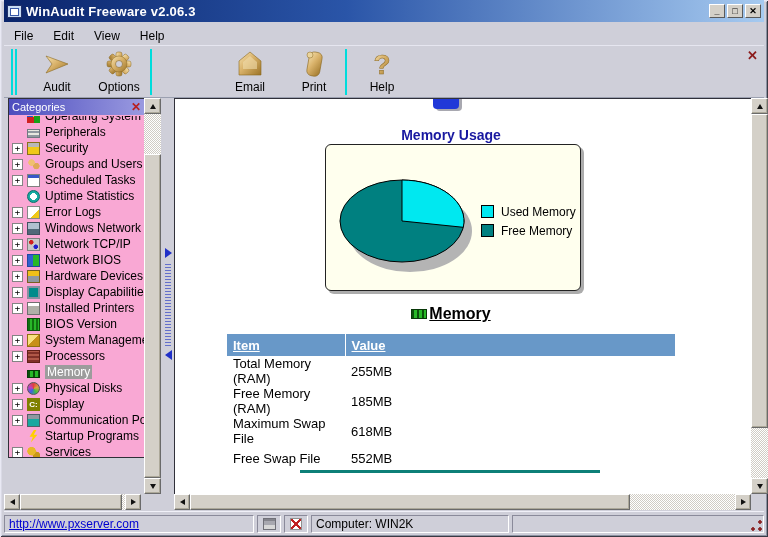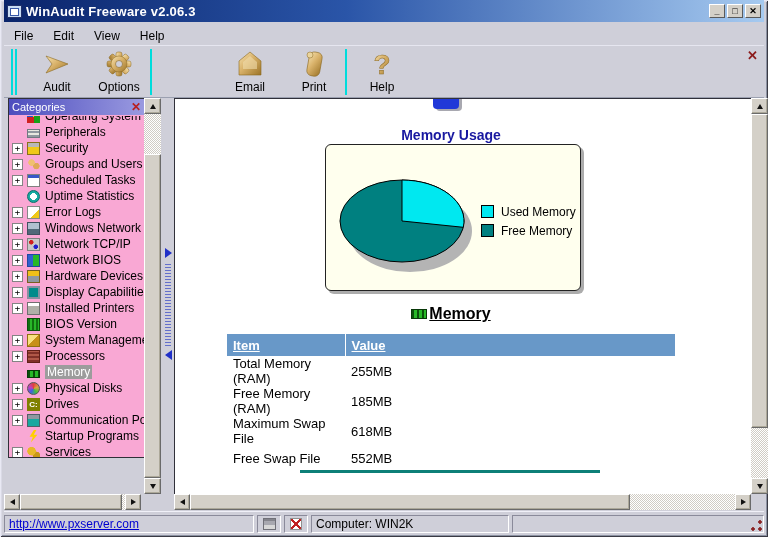--- a/index.html
+++ b/index.html
@@ -310,21 +310,21 @@
             <span class="tlabel sel">Memory</span>
           </div>
           <div class="trow">
             <span class="plus">+</span>
             <span class="ticon i-physical-disks"></span>
             <span class="tlabel">Physical Disks</span>
           </div>
           <div class="trow">
             <span class="plus">+</span>
             <span class="ticon i-drives"></span>
-            <span class="tlabel">Drives</span>
+            <span class="tlabel">Display</span>
           </div>
           <div class="trow">
             <span class="plus">+</span>
             <span class="ticon i-communication-ports"></span>
             <span class="tlabel">Communication Port</span>
           </div>
           <div class="trow">
             <span class="plus-sp"></span>
             <span class="ticon i-startup-programs"></span>
             <span class="tlabel">Startup Programs</span>

